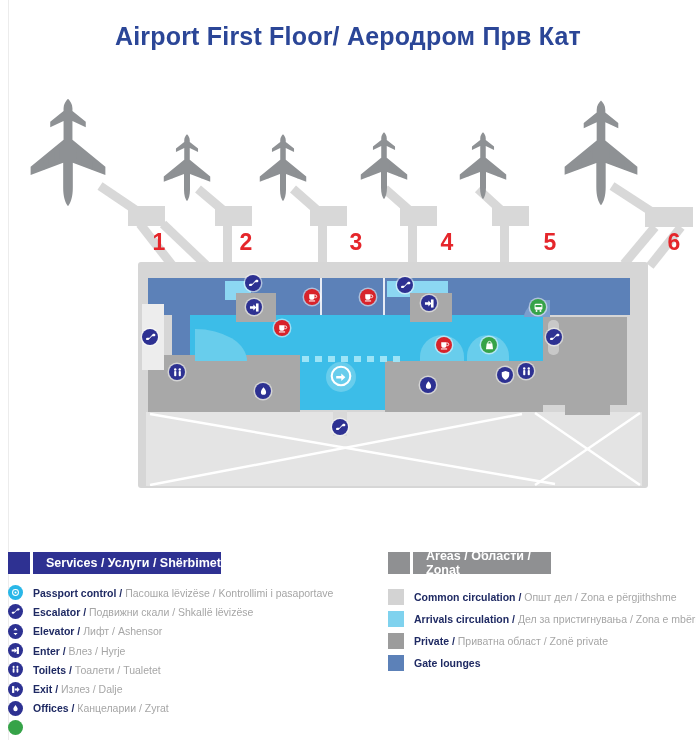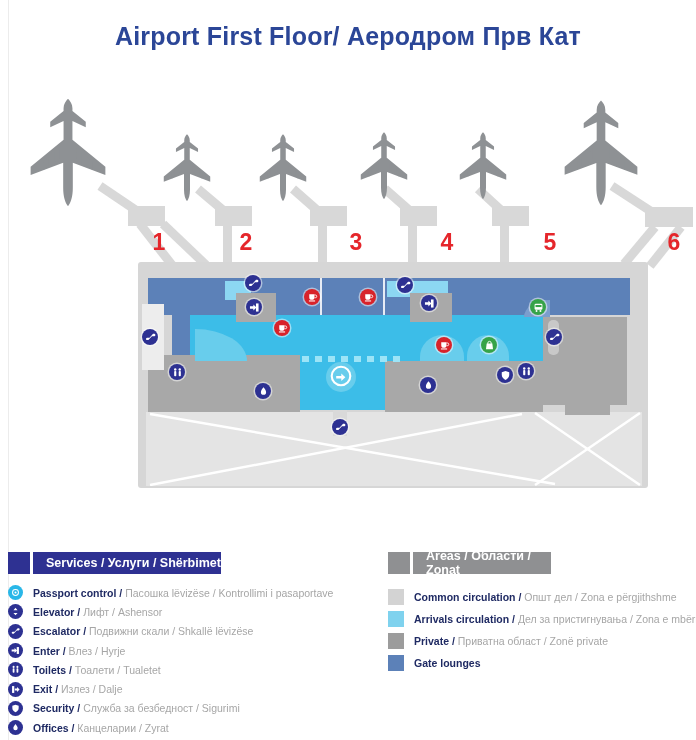--- a/index.html
+++ b/index.html
@@ -288,32 +288,32 @@
           <svg viewBox="0 0 16 16" width="11" height="11">
             <circle cx="8" cy="8" r="4.3" fill="none" stroke="#fff" stroke-width="1.5"></circle>
             <circle fill="#fff" cx="8" cy="8" r="1.5"></circle>
           </svg>
         </span>
         <span class="ltxt"><b>Passport control /</b><span> Пасошка lëvizëse / Kontrollimi i pasaportave</span></span>
       </div>
       <div class="lrow">
         <span class="licon" style="background: rgb(45, 49, 146);">
           <svg viewBox="0 0 16 16" width="11" height="11">
+            <path fill="#fff" d="M2.4 11.2h3l4.4-4.8h2.7a1.5 1.5 0 0 0 0-3h-1.3L6.8 8.2H4a1.5 1.5 0 1 0 0 3z"></path>
+          </svg>
+        </span>
+        <span class="ltxt"><b>Escalator /</b><span> Подвижни скали / Shkallë lëvizëse</span></span>
+      </div>
+      <div class="lrow">
+        <span class="licon" style="background: rgb(45, 49, 146);">
+          <svg viewBox="0 0 16 16" width="11" height="11">
             <path fill="#fff" d="M8 2.6 5 6h6zM8 13.4 5 10h6z"></path>
           </svg>
         </span>
         <span class="ltxt"><b>Elevator /</b><span> Лифт / Ashensor</span></span>
-      </div>
-      <div class="lrow">
-        <span class="licon" style="background: rgb(45, 49, 146);">
-          <svg viewBox="0 0 16 16" width="11" height="11">
-            <path fill="#fff" d="M2.4 11.2h3l4.4-4.8h2.7a1.5 1.5 0 0 0 0-3h-1.3L6.8 8.2H4a1.5 1.5 0 1 0 0 3z"></path>
-          </svg>
-        </span>
-        <span class="ltxt"><b>Escalator /</b><span> Подвижни скали / Shkallë lëvizëse</span></span>
       </div>
       <div class="lrow">
         <span class="licon" style="background: rgb(45, 49, 146);">
           <svg viewBox="0 0 16 16" width="11" height="11">
             <path fill="#fff" d="M9.8 3h3.2v10H9.8z"></path>
             <path fill="#fff" d="M2.4 6.4h4.2V4.2L10.4 8l-3.8 3.8V9.6H2.4z"></path>
           </svg>
         </span>
         <span class="ltxt"><b>Enter /</b><span> Влез / Hyrje</span></span>
       </div>
@@ -329,28 +329,20 @@
         <span class="ltxt"><b>Toilets /</b><span> Тоалети / Tualetet</span></span>
       </div>
       <div class="lrow">
         <span class="licon" style="background: rgb(45, 49, 146);">
           <svg viewBox="0 0 16 16" width="11" height="11">
             <path fill="#fff" d="M3 3h3.2v10H3z"></path>
             <path fill="#fff" d="M7 6.4h3.2V4.2L14 8l-3.8 3.8V9.6H7z"></path>
           </svg>
         </span>
         <span class="ltxt"><b>Exit /</b><span> Излез / Dalje</span></span>
-      </div>
-      <div class="lrow">
-        <span class="licon" style="background: rgb(45, 49, 146);">
-          <svg viewBox="0 0 16 16" width="11" height="11">
-            <path fill="#fff" d="M8 2.4 12.6 4v3.2c0 3-1.9 5-4.6 6.2-2.7-1.2-4.6-3.2-4.6-6.2V4z"></path>
-          </svg>
-        </span>
-        <span class="ltxt"><b>Security /</b><span> Служба за безбедност / Sigurimi</span></span>
       </div>
       <div class="lrow">
         <span class="licon" style="background: rgb(45, 49, 146);">
           <svg viewBox="0 0 16 16" width="11" height="11">
             <path fill="#fff" d="M8 2.8c1.8 2.4 3.2 4.1 3.2 6a3.2 3.2 0 0 1-6.4 0c0-1.9 1.4-3.6 3.2-6z"></path>
           </svg>
         </span>
         <span class="ltxt"><b>Offices /</b><span> Канцеларии / Zyrat</span></span>
       </div>
       <div class="lrow">

